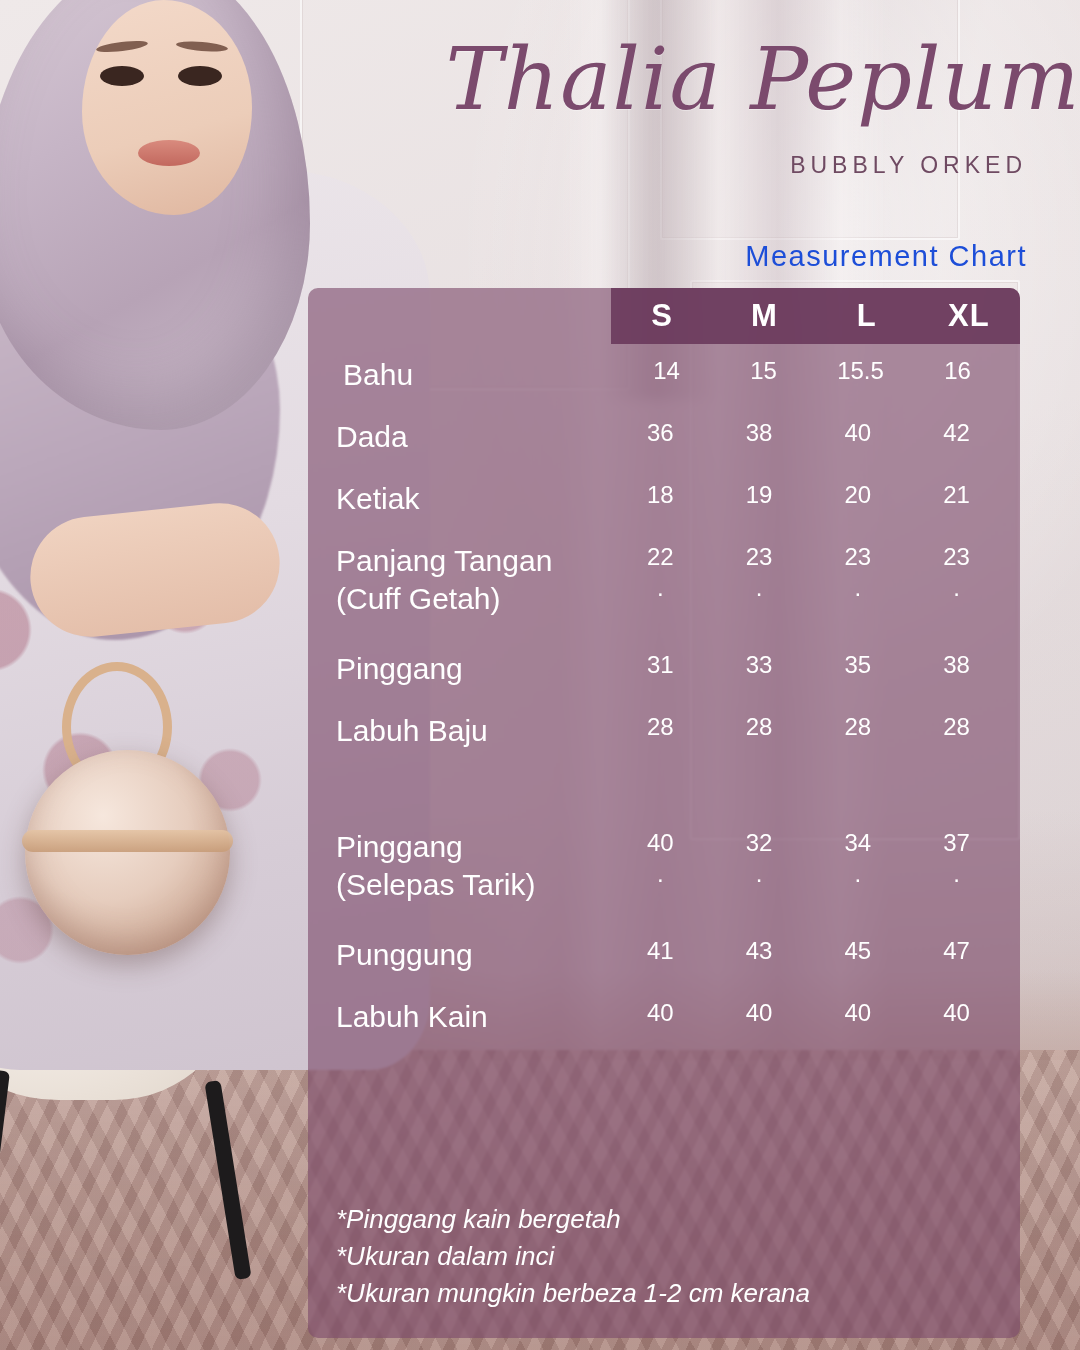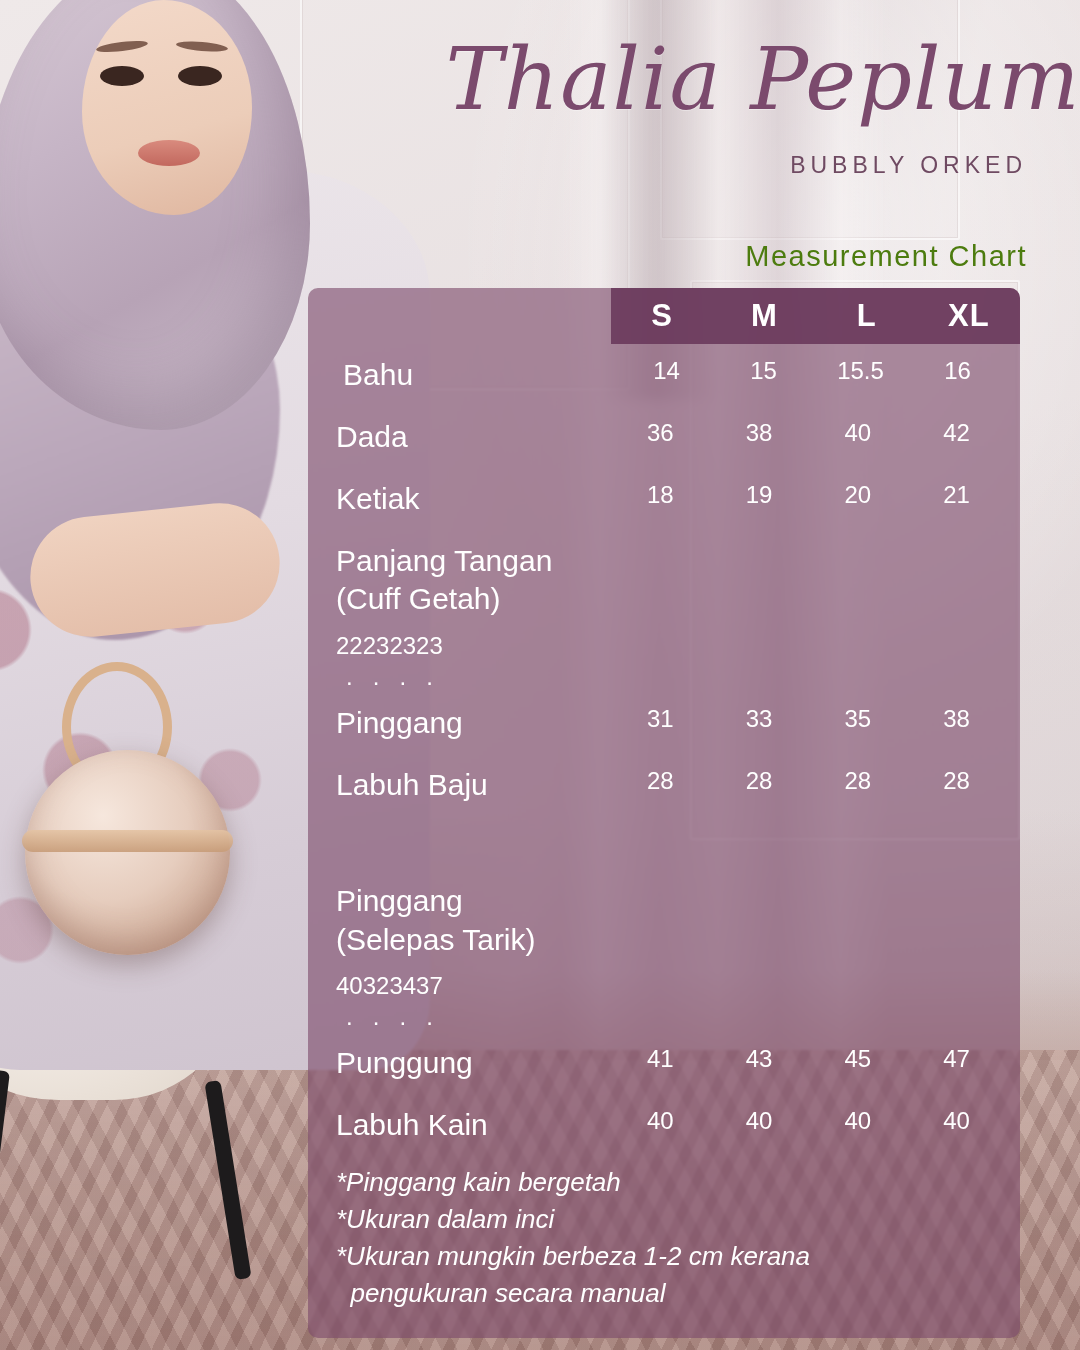--- a/index.html
+++ b/index.html
@@ -163,21 +163,21 @@
     margin-left: 43px;
   }
   .title-sub {
     position: absolute; left: 395px; top: 152px; width: 650px;
     text-align: right; padding-right: 18px;
     font-size: 23px; letter-spacing: 5px; color: #6f4a62; font-weight: 400;
   }
   .chart-label {
     position: absolute; left: 395px; top: 240px; width: 650px;
     text-align: right; padding-right: 18px;
-    font-size: 29px; letter-spacing: 1.5px; color: #4d7c0f;
+    font-size: 29px; letter-spacing: 1.5px; color: #1d4ed8;
   }
 
   
   .card {
     position: absolute; left: 308px; top: 288px; width: 712px; height: 1050px;
     background: rgba(124, 74, 106, 0.62);
     border-radius: 10px;
     backdrop-filter: blur(1px);
     color: #fff;
     overflow: hidden;
@@ -202,21 +202,21 @@
     font-size: 30px;
     line-height: 1.28;
     padding-top: 12px;
     color: #ffffff;
   }
   .row .vals { flex: 1; display: flex; }
   .row .val {
     flex: 1; text-align: center;
     font-size: 24px; line-height: 1.28; padding-top: 12px;
   }
-  .row.two-line { min-height: 108px; flex-direction: column; }
+  .row.two-line { min-height: 108px; }
   .spacer { height: 54px; }
   .notes {
     position: absolute; left: 28px; bottom: 26px; width: 660px;
     font-style: italic; font-size: 26px; line-height: 1.42; color: #fff;
   }
   .notes div { white-space: pre; }
 </style>
 </head>
 <body>
 
@@ -352,17 +352,16 @@
             <div class="val" style="white-space: pre-line;">40</div>
             <div class="val" style="white-space: pre-line;">40</div>
             <div class="val" style="white-space: pre-line;">40</div>
           </div>
         </div>
       </div>
     <div class="notes" id="notes">
         <div>*Pinggang kain bergetah</div>
         <div>*Ukuran dalam inci</div>
         <div>*Ukuran mungkin berbeza 1-2 cm kerana</div>
-        <div>  pengukuran secara manual</div>
       </div>
   </div>
 
 </div>
 
 </body></html>

